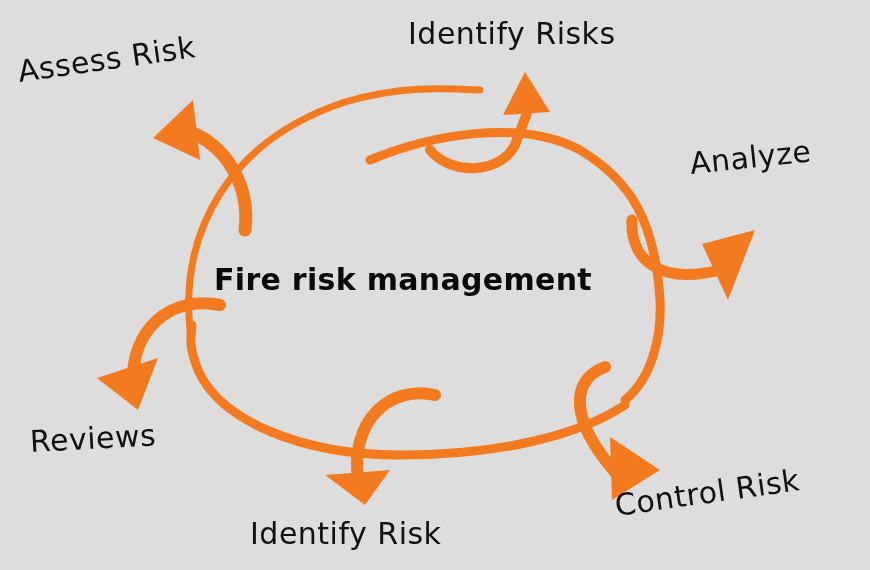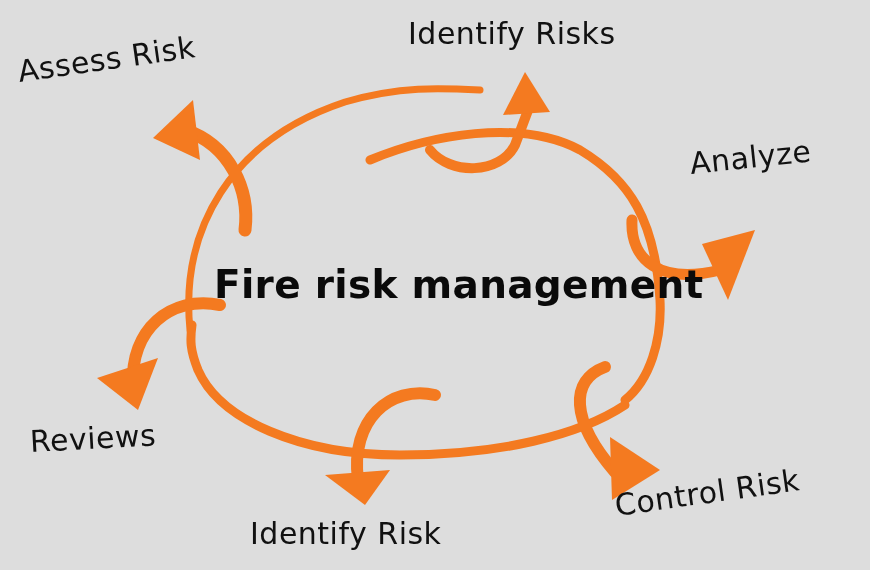--- a/index.html
+++ b/index.html
@@ -19,21 +19,21 @@
       white-space: nowrap;
       letter-spacing: 0.5px;
       font-weight: normal;
       transform-origin: left center;
     }
     .title {
       position: absolute;
       left: 214px; top: 262px;
       font-family: "DejaVu Sans", sans-serif;
       font-weight: bold;
-      font-size: 39px;
+      font-size: 30px;
       color: #0a0a0a;
       white-space: nowrap;
       letter-spacing: 0.3px;
     }
     #lbl-assess { left: 18px; top: 54px; transform: rotate(-8deg); }
     #lbl-evaluate { left: 408px; top: 16px; }
     #lbl-analyze { left: 690px; top: 146px; transform: rotate(-6deg); }
     #lbl-reviews { left: 30px; top: 424px; transform: rotate(-3deg); }
     #lbl-identify { left: 250px; top: 516px; text-align: right; }
     #lbl-control { left: 615px; top: 488px; transform: rotate(-8deg); }

